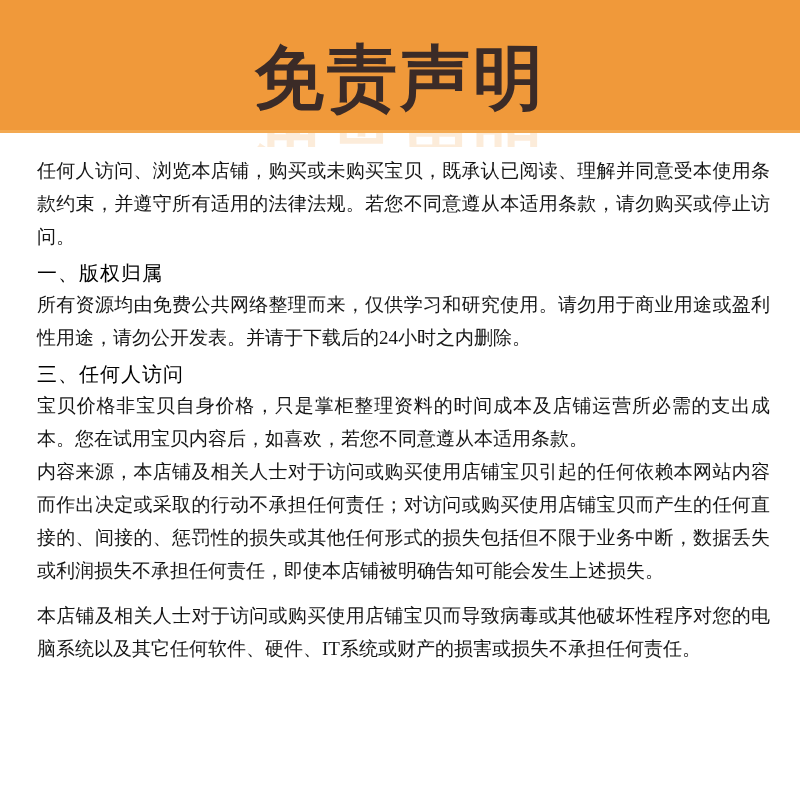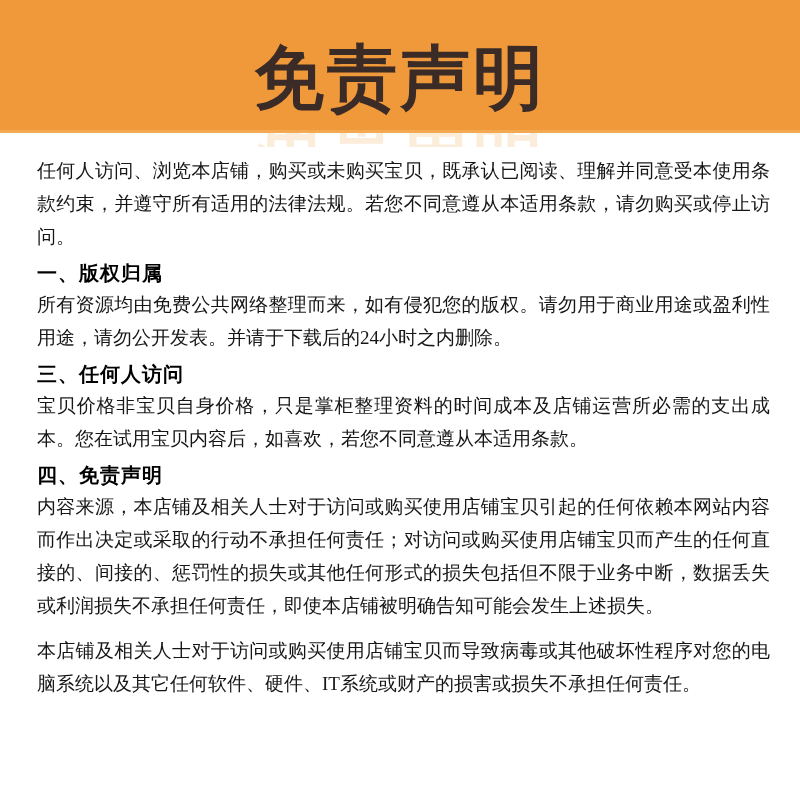--- a/index.html
+++ b/index.html
@@ -62,21 +62,21 @@
   .content p {
     font-size: 19px;
     line-height: 33px;
     margin: 0;
     text-align: justify;
     color: #161616;
   }
   p.intro { margin-top: 21px; }
   h2.section-heading {
     font-family: "Liberation Sans", "DejaVu Sans", sans-serif;
-    font-weight: 700;
+    font-weight: 400;
     font-size: 20px;
     line-height: 30px;
     margin: 5px 0 0 0;
     color: #000000;
     letter-spacing: 1px;
   }
   p.closing { margin-top: 12px; }
 </style>
 </head>
 <body>
@@ -88,28 +88,27 @@
 
 <div class="content">
 
   <p class="intro">任何人访问、浏览本店铺，购买或未购买宝贝，既承认已阅读、理解并同意受本使用条款约束，并遵守所有适用的法律法规。若您不同意遵从本适用条款，请勿购买或停止访问。</p>
 
   <div class="section">
     <h2 class="section-heading">一、版权归属</h2>
   </div>
 
   <div class="section">
-    <p>所有资源均由免费公共网络整理而来，如有侵犯您的版权。请勿用于商业用途或盈利性用途，请勿公开发表。并请于下载后的24小时之内删除。</p>
+    <p>所有资源均由免费公共网络整理而来，仅供学习和研究使用。请勿用于商业用途或盈利性用途，请勿公开发表。并请于下载后的24小时之内删除。</p>
   </div>
 
   <div class="section">
     <h2 class="section-heading">三、任何人访问</h2>
     <p>宝贝价格非宝贝自身价格，只是掌柜整理资料的时间成本及店铺运营所必需的支出成本。您在试用宝贝内容后，如喜欢，若您不同意遵从本适用条款。</p>
   </div>
 
   <div class="section">
-    <h2 class="section-heading">四、免责声明</h2>
     <p>内容来源，本店铺及相关人士对于访问或购买使用店铺宝贝引起的任何依赖本网站内容而作出决定或采取的行动不承担任何责任；对访问或购买使用店铺宝贝而产生的任何直接的、间接的、惩罚性的损失或其他任何形式的损失包括但不限于业务中断，数据丢失或利润损失不承担任何责任，即使本店铺被明确告知可能会发生上述损失。</p>
   </div>
 
   <p class="closing">本店铺及相关人士对于访问或购买使用店铺宝贝而导致病毒或其他破坏性程序对您的电脑系统以及其它任何软件、硬件、IT系统或财产的损害或损失不承担任何责任。</p>
 
 </div>
 
 </body></html>

